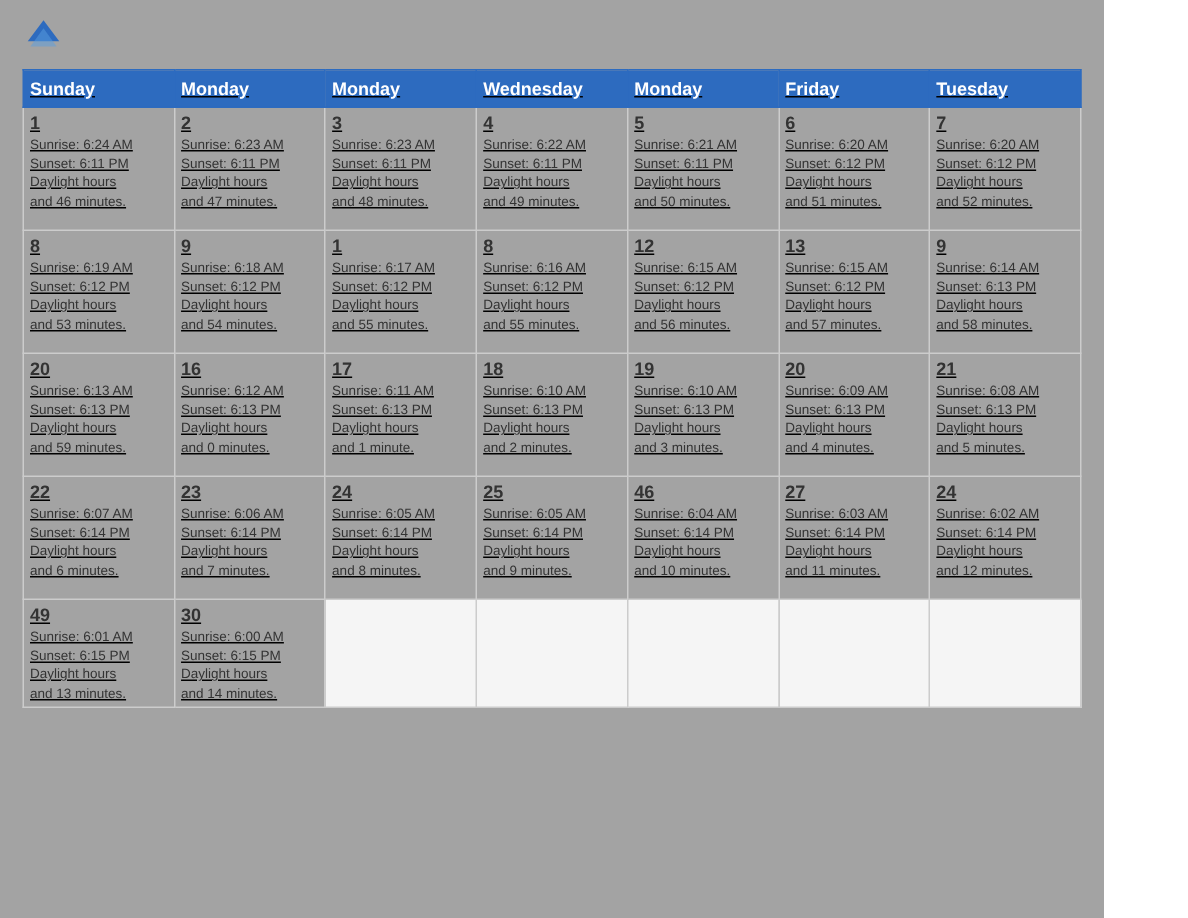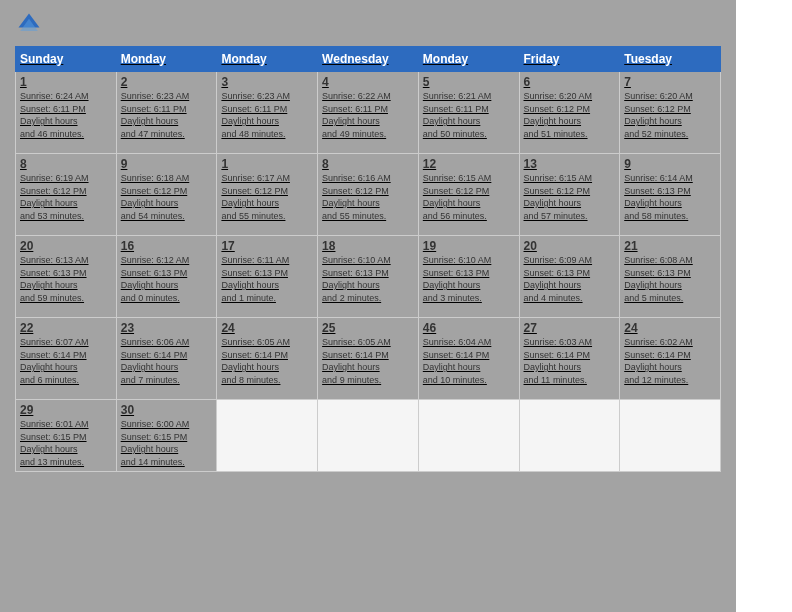--- a/index.html
+++ b/index.html
@@ -248,21 +248,21 @@
             <span class="day-num">27</span>
             <div class="day-info">Sunrise: 6:03 AM<br>Sunset: 6:14 PM<br>Daylight hours<br>and 11 minutes.</div>
           </td>
           <td>
             <span class="day-num">24</span>
             <div class="day-info">Sunrise: 6:02 AM<br>Sunset: 6:14 PM<br>Daylight hours<br>and 12 minutes.</div>
           </td>
         </tr>
         <tr class="last-row">
           <td>
-            <span class="day-num">29</span>
+            <span class="day-num">49</span>
             <div class="day-info">Sunrise: 6:01 AM<br>Sunset: 6:15 PM<br>Daylight hours<br>and 13 minutes.</div>
           </td>
           <td>
             <span class="day-num">30</span>
             <div class="day-info">Sunrise: 6:00 AM<br>Sunset: 6:15 PM<br>Daylight hours<br>and 14 minutes.</div>
           </td>
           <td class="empty"></td>
           <td class="empty"></td>
           <td class="empty"></td>
           <td class="empty"></td>

